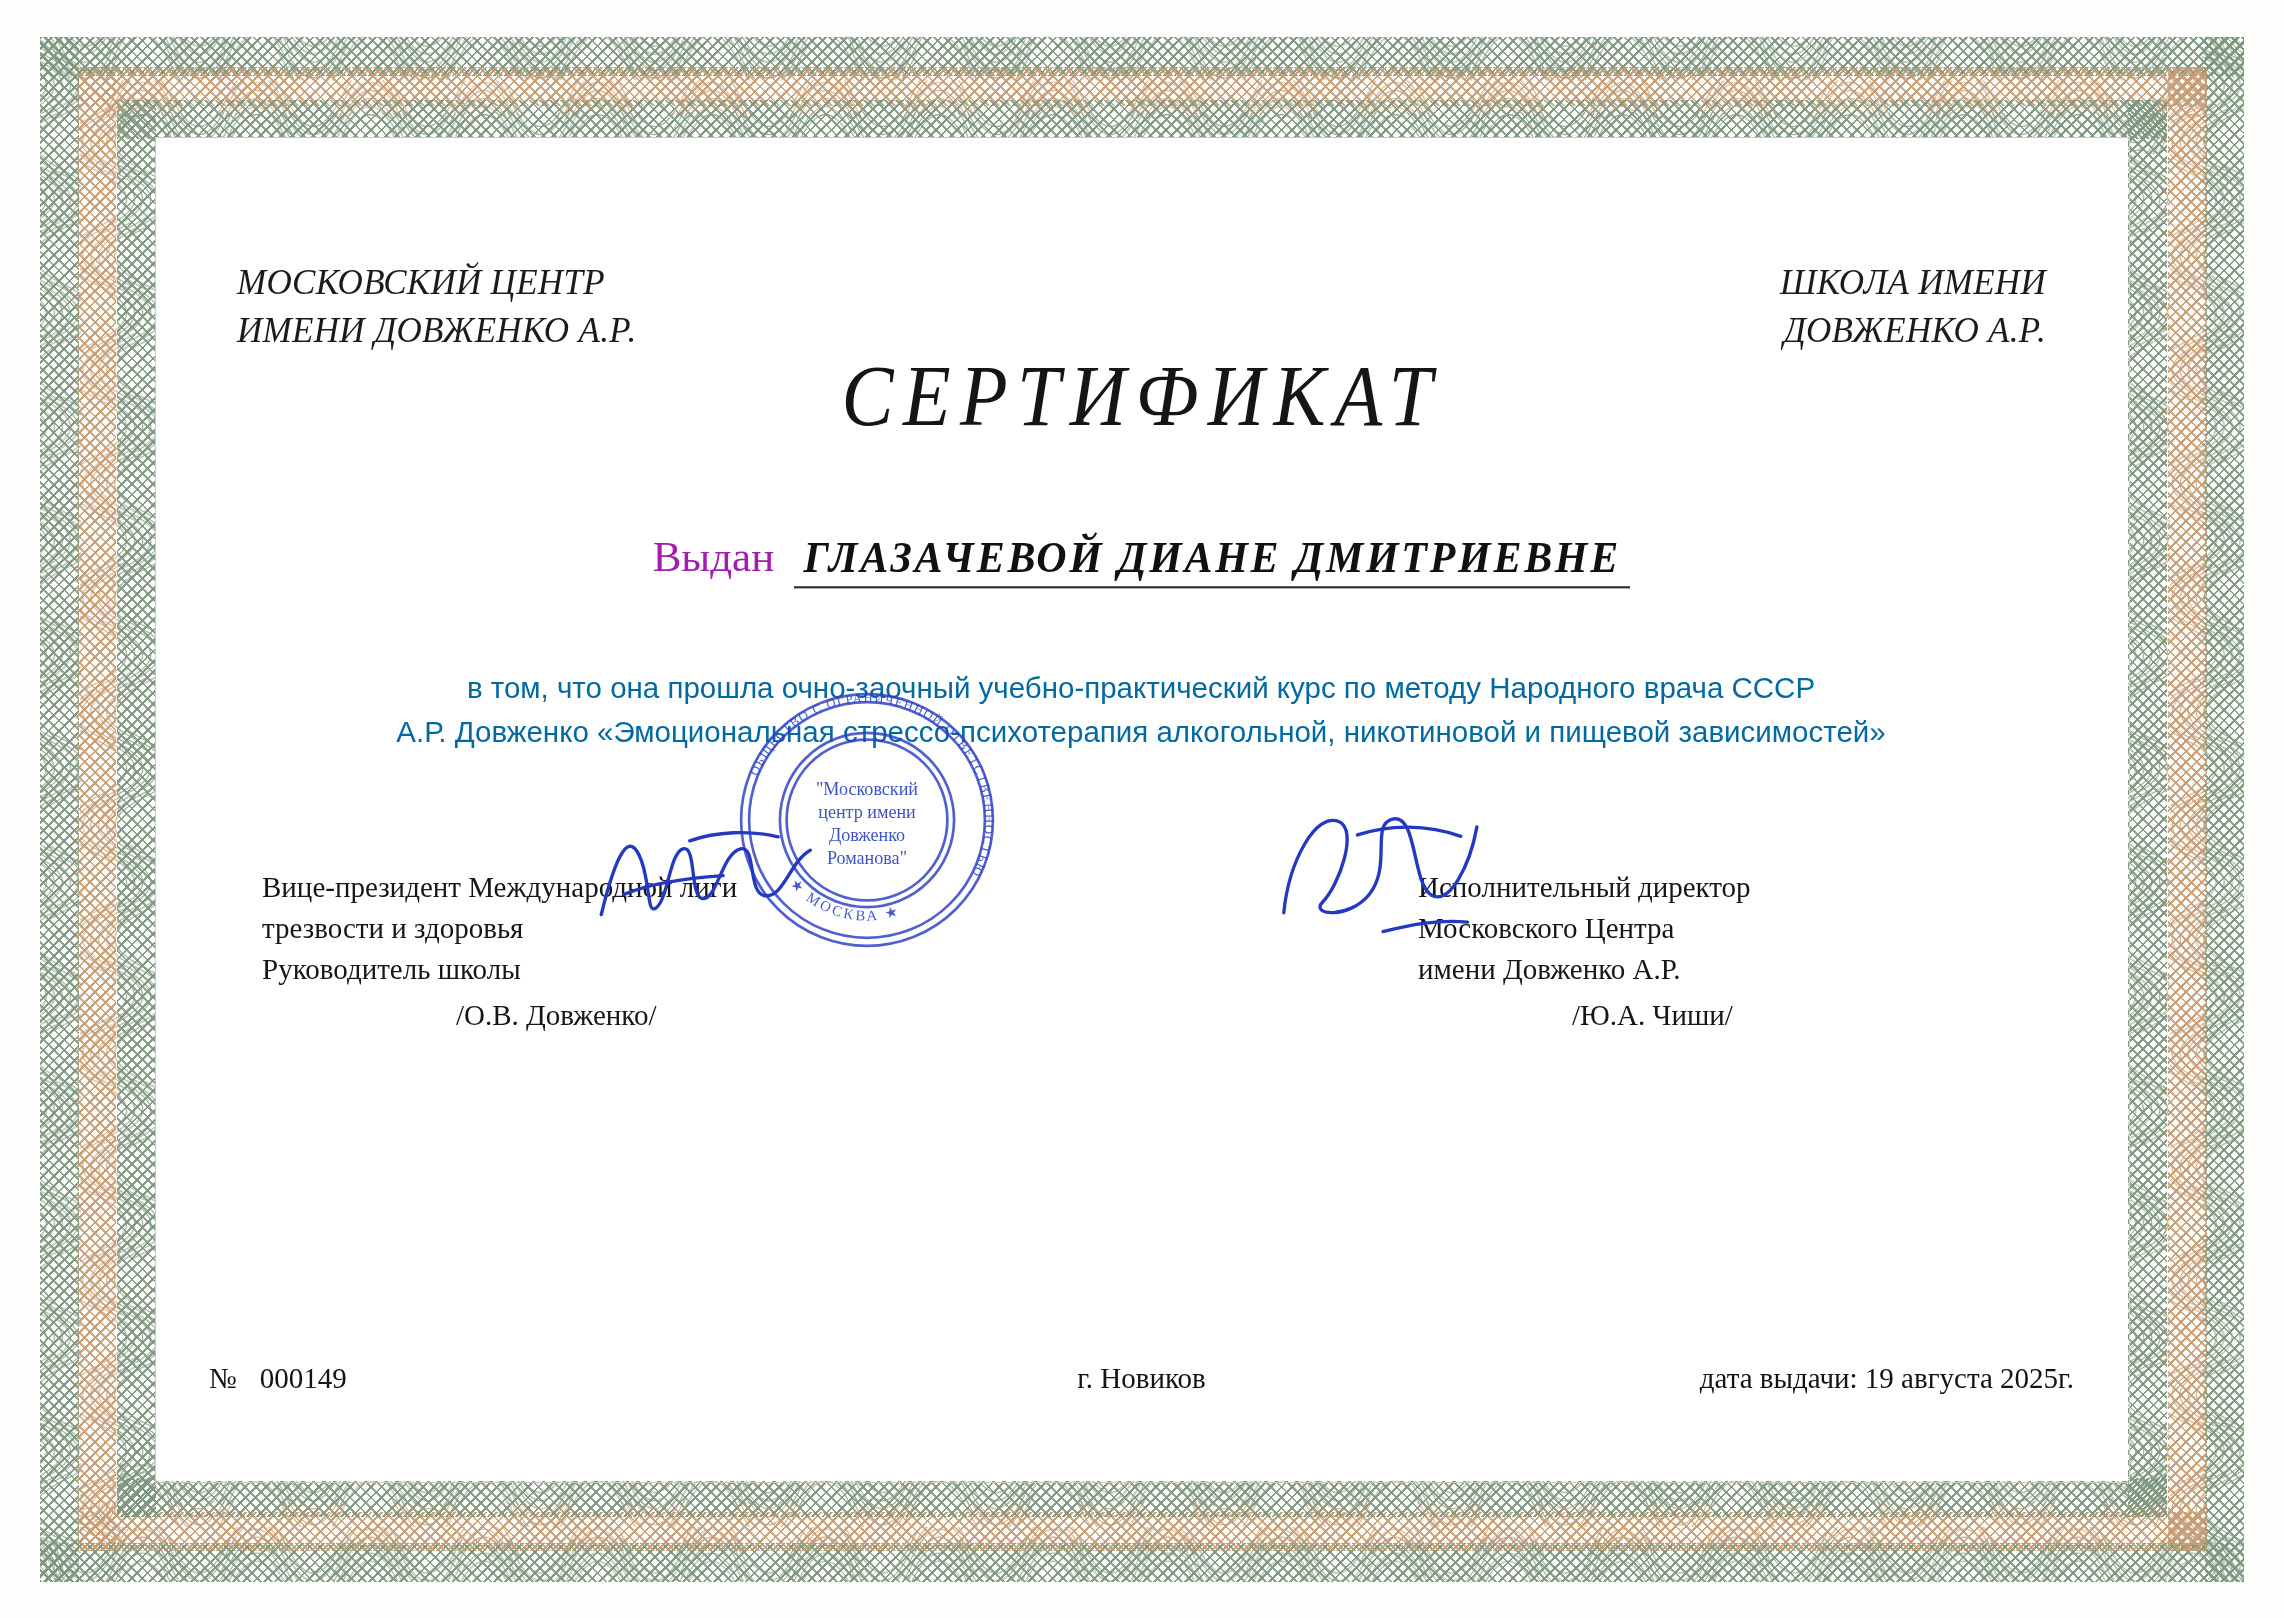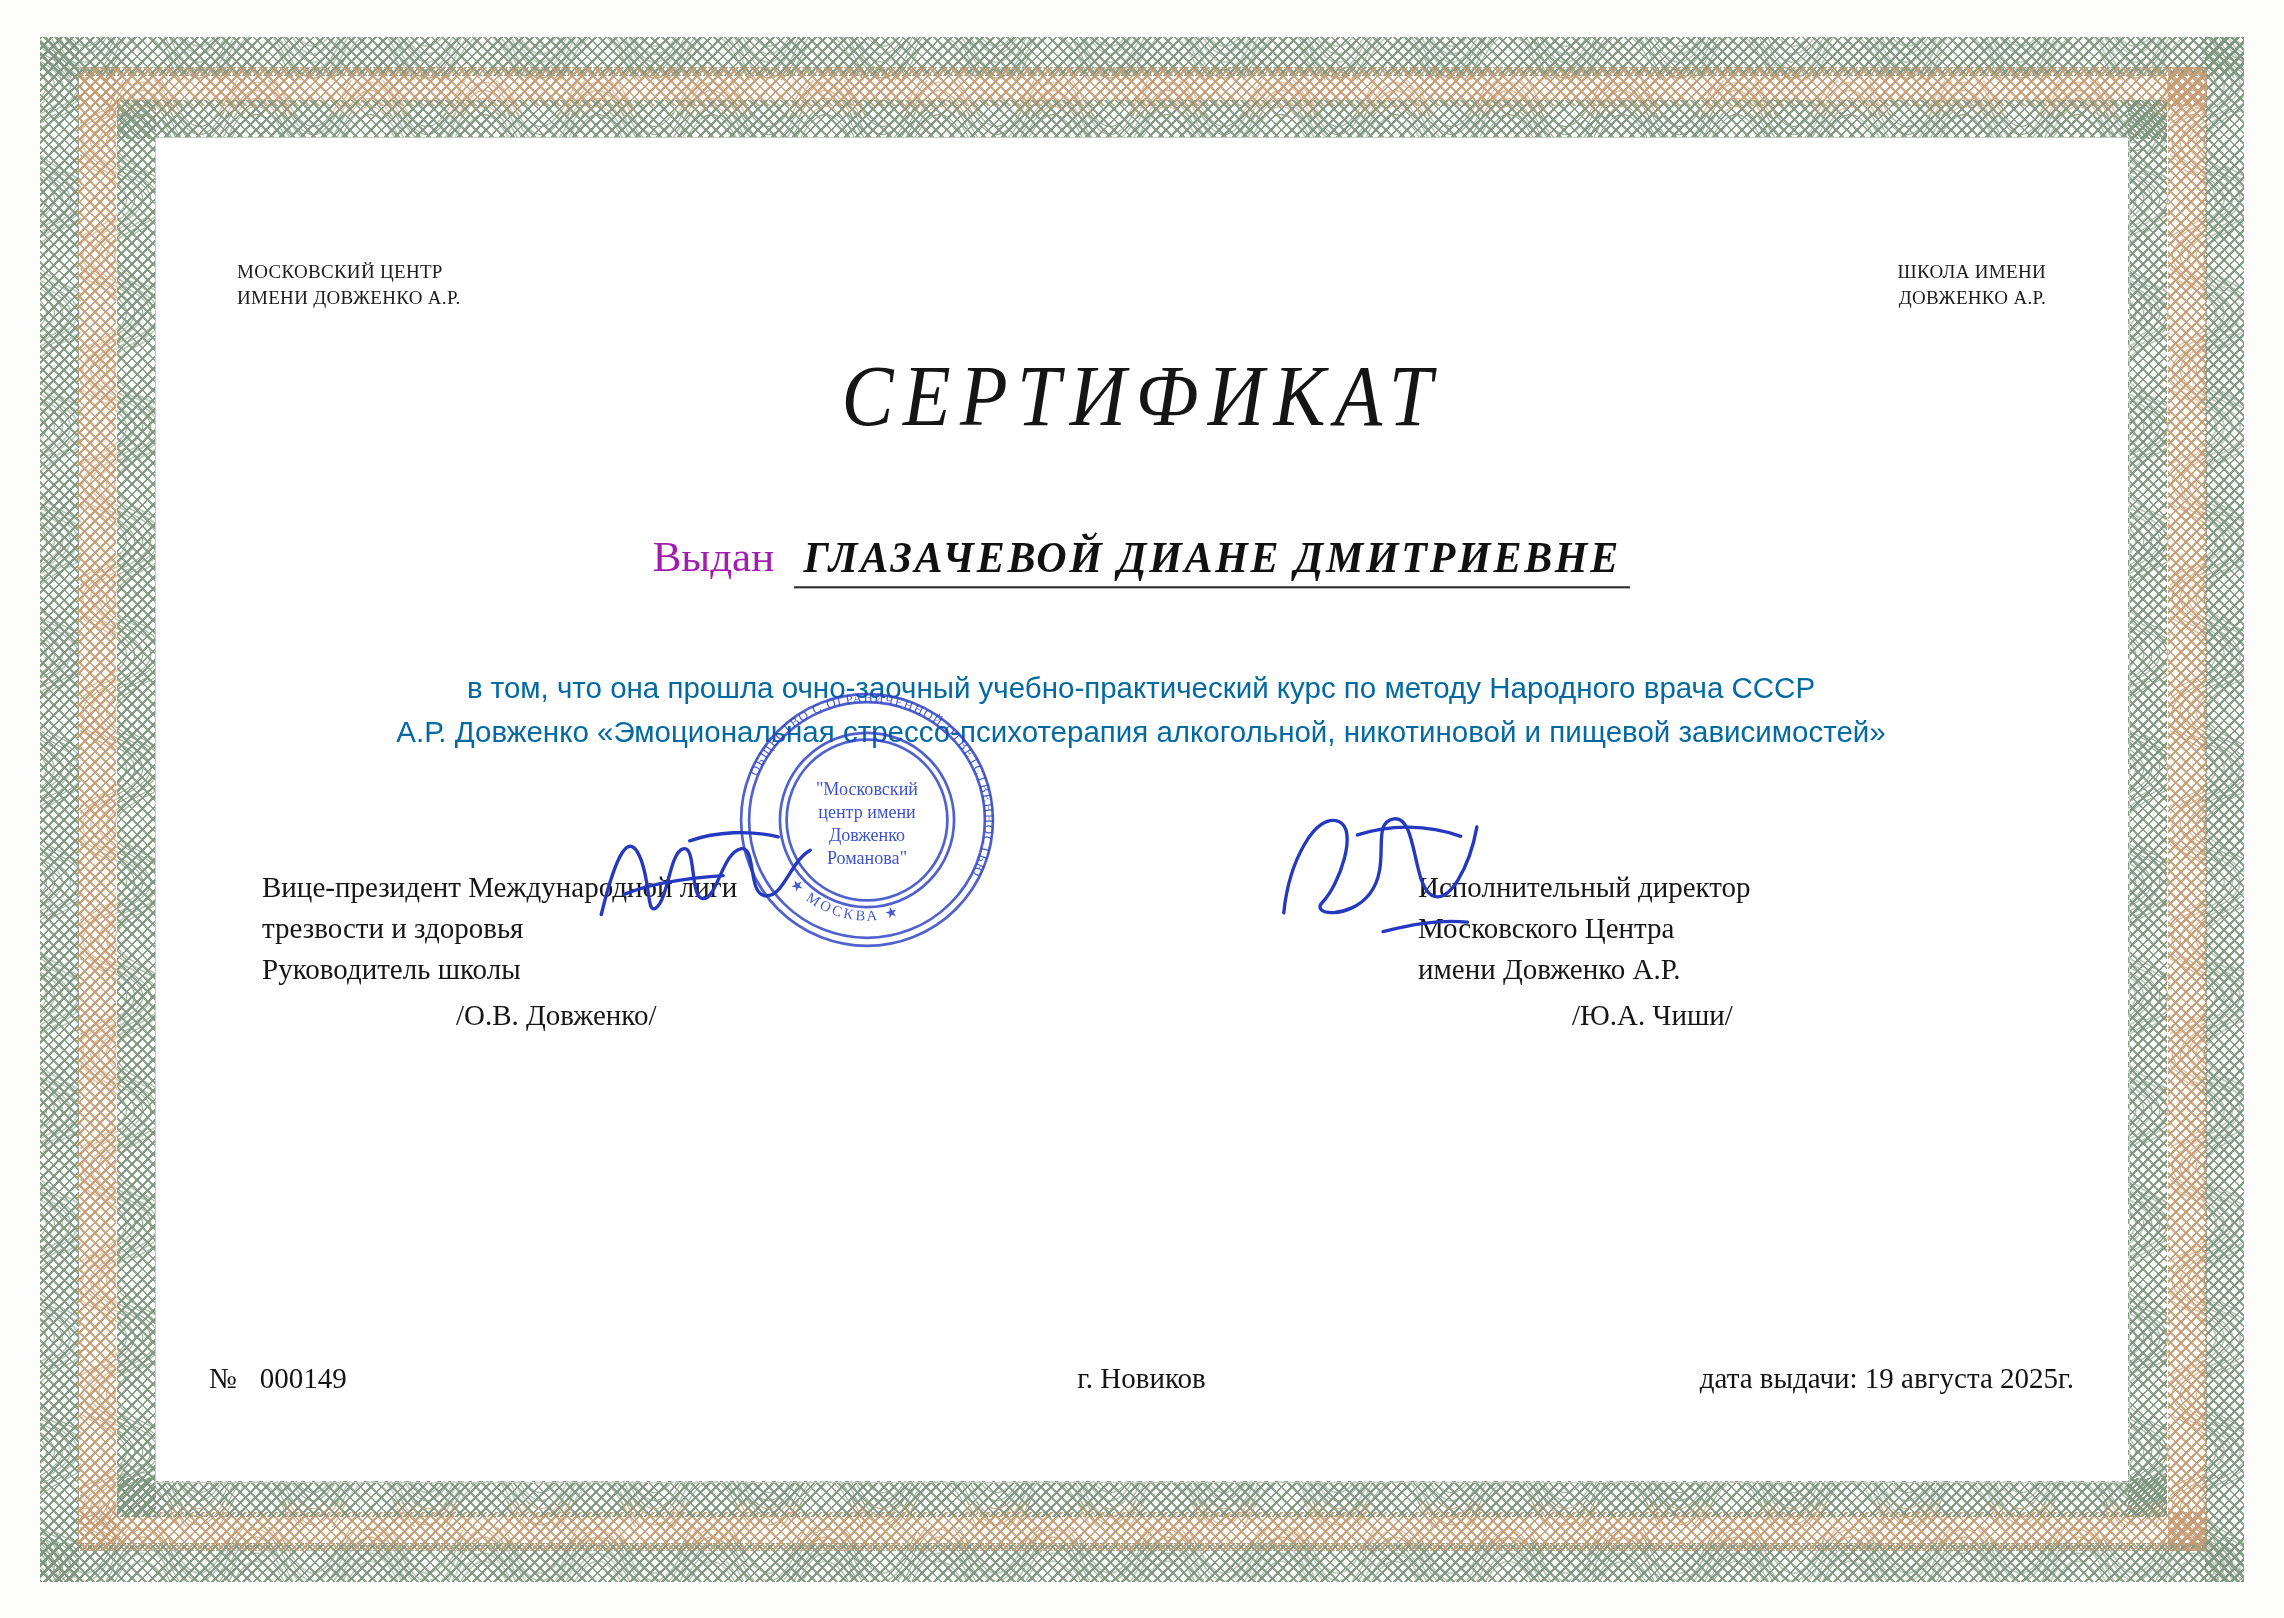--- a/index.html
+++ b/index.html
@@ -105,24 +105,25 @@
     position: absolute;
     top: 122px;
     left: 0;
     width: 100%;
     display: flex;
     justify-content: space-between;
     padding: 0 82px;
     box-sizing: border-box;
   }
   .org-left, .org-right {
-    font-size: 19px;
+    font-size: 35px;
     line-height: 1.38;
     color: #1b1b1b;
     letter-spacing: 0.3px;
+    font-style: italic;
   }
   .org-right { text-align: right; }
 
   .title {
     position: absolute;
     top: 214px;
     width: 100%;
     text-align: center;
     font-family: "Liberation Serif", serif;
     font-style: italic;

